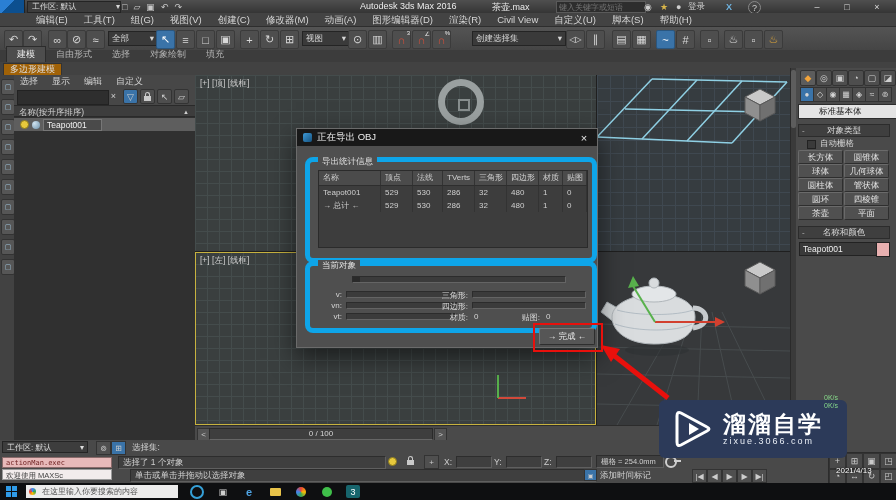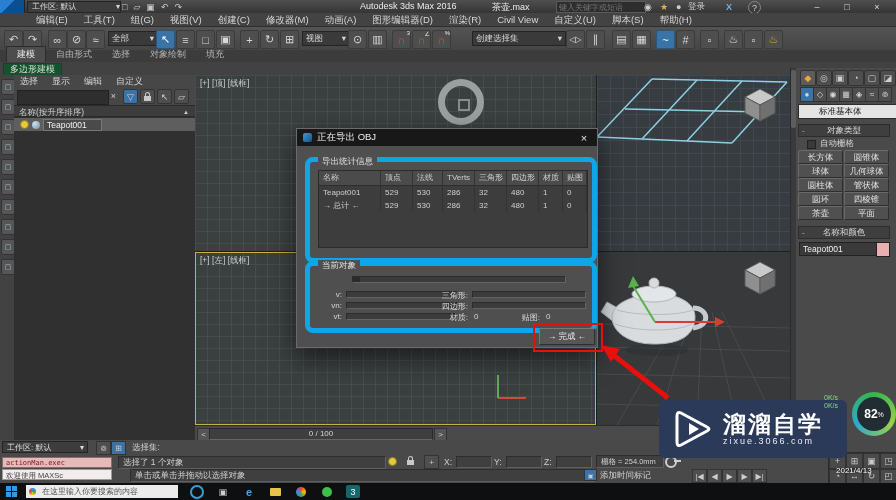--- a/index.html
+++ b/index.html
@@ -24,21 +24,21 @@
          font-size:11px;color:#d8d8d8;background:#4e4e4e;border:1px solid #3b3b3b;border-radius:2px;}
   .tbico.active{background:#3a73a8;border-color:#2b567e;color:#fff;}
   .tbcombo{position:absolute;top:4px;height:13px;background:#3a3a3a;border:1px solid #242424;color:#d5d5d5;font-size:8.5px;line-height:13px;padding:0 3px;display:flex;justify-content:space-between;}
   .snapsup{position:absolute;top:-1px;right:0px;font-size:6px;color:#e6e6e6;}
   .snapg{color:#d84f3a;font-weight:bold;}
   
   .ribbontabs{left:0;top:50px;width:896px;height:12px;background:#3c3c3c;display:flex;align-items:flex-end;padding-left:6px;box-sizing:border-box;}
   .rtab{font-size:9px;color:#b5b5b5;padding:1px 10px;}
   .rtab.active{color:#f0f0f0;background:#4d4d4d;border:1px solid #2c2c2c;border-bottom:none;}
   .subribbon{left:0;top:62px;width:896px;height:13px;background:#424242;border-bottom:1px solid #2d2d2d;}
-  .subbtn{position:absolute;left:3px;top:1px;height:11px;line-height:11px;padding:0 6px;font-size:9px;background:#14532d;border:1px solid #333;color:#ddd;}
+  .subbtn{position:absolute;left:3px;top:1px;height:11px;line-height:11px;padding:0 6px;font-size:9px;background:#a16207;border:1px solid #333;color:#ddd;}
   
   .leftstrip{left:0;top:75px;width:14px;height:375px;background:#424242;border-right:1px solid #2e2e2e;}
   .stripico{position:absolute;left:1px;width:12px;height:14px;background:#565656;border:1px solid #333;border-radius:2px;display:flex;align-items:center;justify-content:center;font-size:7px;color:#9fc3da;}
   .explorer{left:14px;top:75px;width:181px;height:375px;background:#474747;border-right:1px solid #272727;}
   .expmenus{position:absolute;left:0;top:0;width:100%;height:13px;display:flex;gap:14px;padding-left:6px;font-size:9px;color:#d2d2d2;align-items:center;}
   .expsearch{position:absolute;left:3px;top:15px;width:86px;height:11px;background:#2e2e2e;border:1px solid #222;}
   .expico{position:absolute;top:14px;width:13px;height:13px;display:flex;align-items:center;justify-content:center;font-size:9px;color:#cfcfcf;background:#4e4e4e;border:1px solid #333;border-radius:2px;}
   .expico.blue{background:#3a73a8;}
   .exphead{position:absolute;left:0;top:30px;width:181px;height:12px;background:#3d3d3d;border-top:1px solid #2a2a2a;border-bottom:1px solid #2a2a2a;font-size:8.5px;color:#cfcfcf;line-height:12px;padding-left:5px;box-sizing:border-box;display:flex;justify-content:space-between;padding-right:6px;}
   .explist{position:absolute;left:0;top:42px;width:181px;height:333px;background:#303030;}
@@ -553,26 +553,20 @@
     </svg>
     <div>
       <div class="wmtext1">溜溜自学</div>
       <div class="wmtext2">zixue.3066.com</div>
     </div>
   </div>
   <div class="abs speeds">
     <div>0K/s</div>
     <div>0K/s</div>
   </div>
-  <div class="abs pctring">
-    <div class="pctinner">
-      <span>82</span>
-      <span class="pctsign">%</span>
-    </div>
-  </div>
   <svg class="abs" style="left:560px;top:330px;z-index:9;" width="130" height="90">
     <line x1="108" y1="68" x2="52" y2="24" stroke="#e8100c" stroke-width="5"></line>
     <polygon points="41,15 60,19 51,32" fill="#e8100c"></polygon>
   </svg>
   <span class="abs dateoverlay">2021/4/13</span>
 
   <div class="abs taskbar">
     <div class="startbtn">
         <div></div>
         <div></div>

